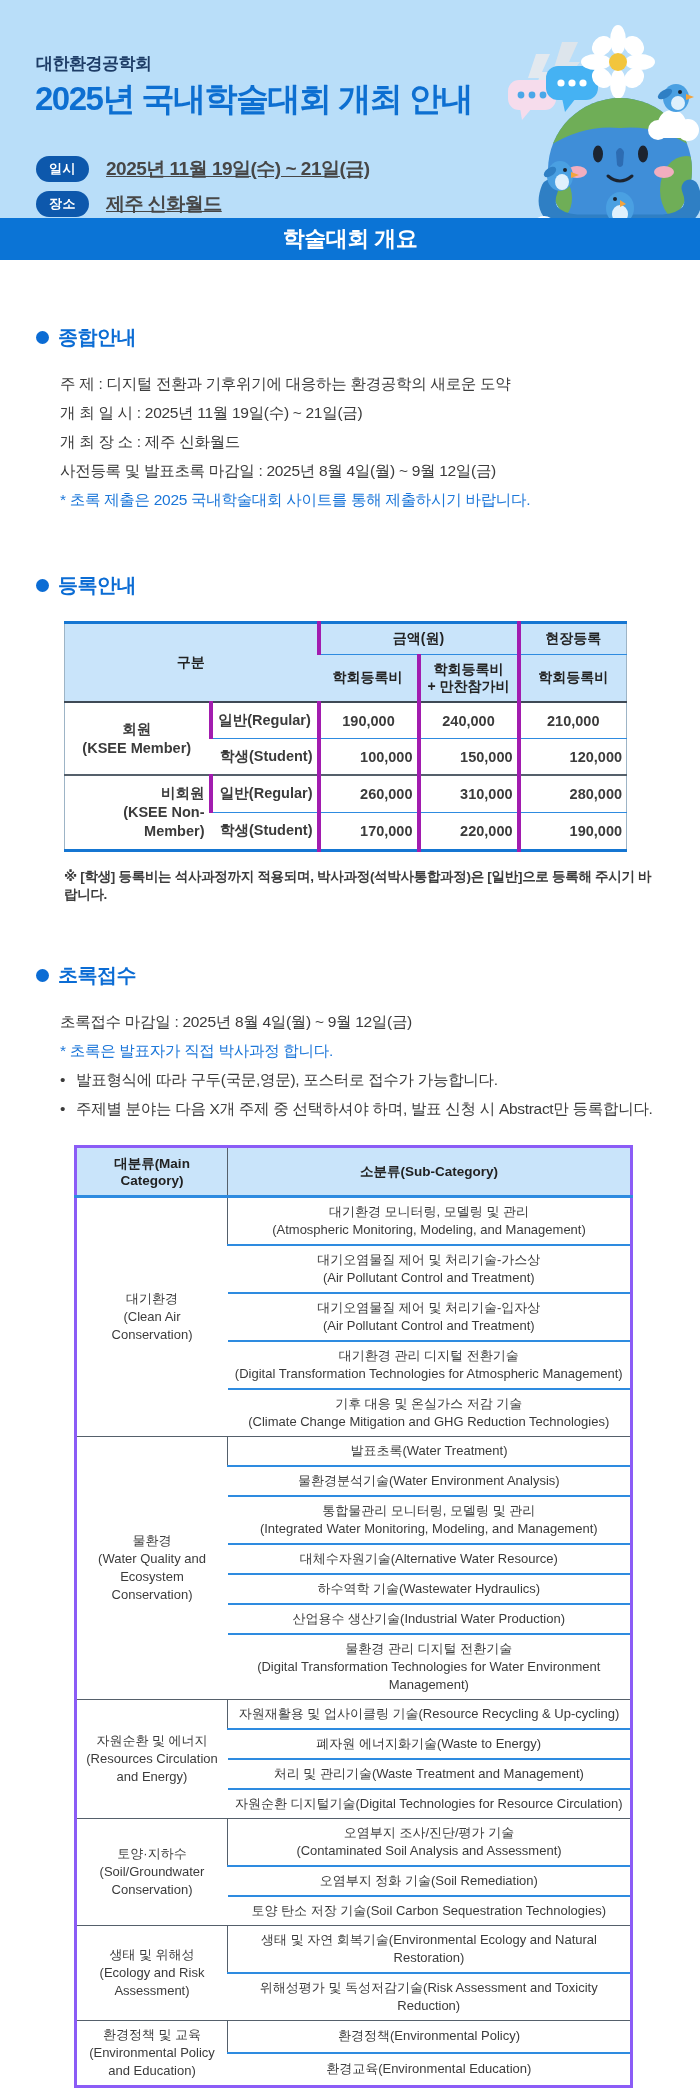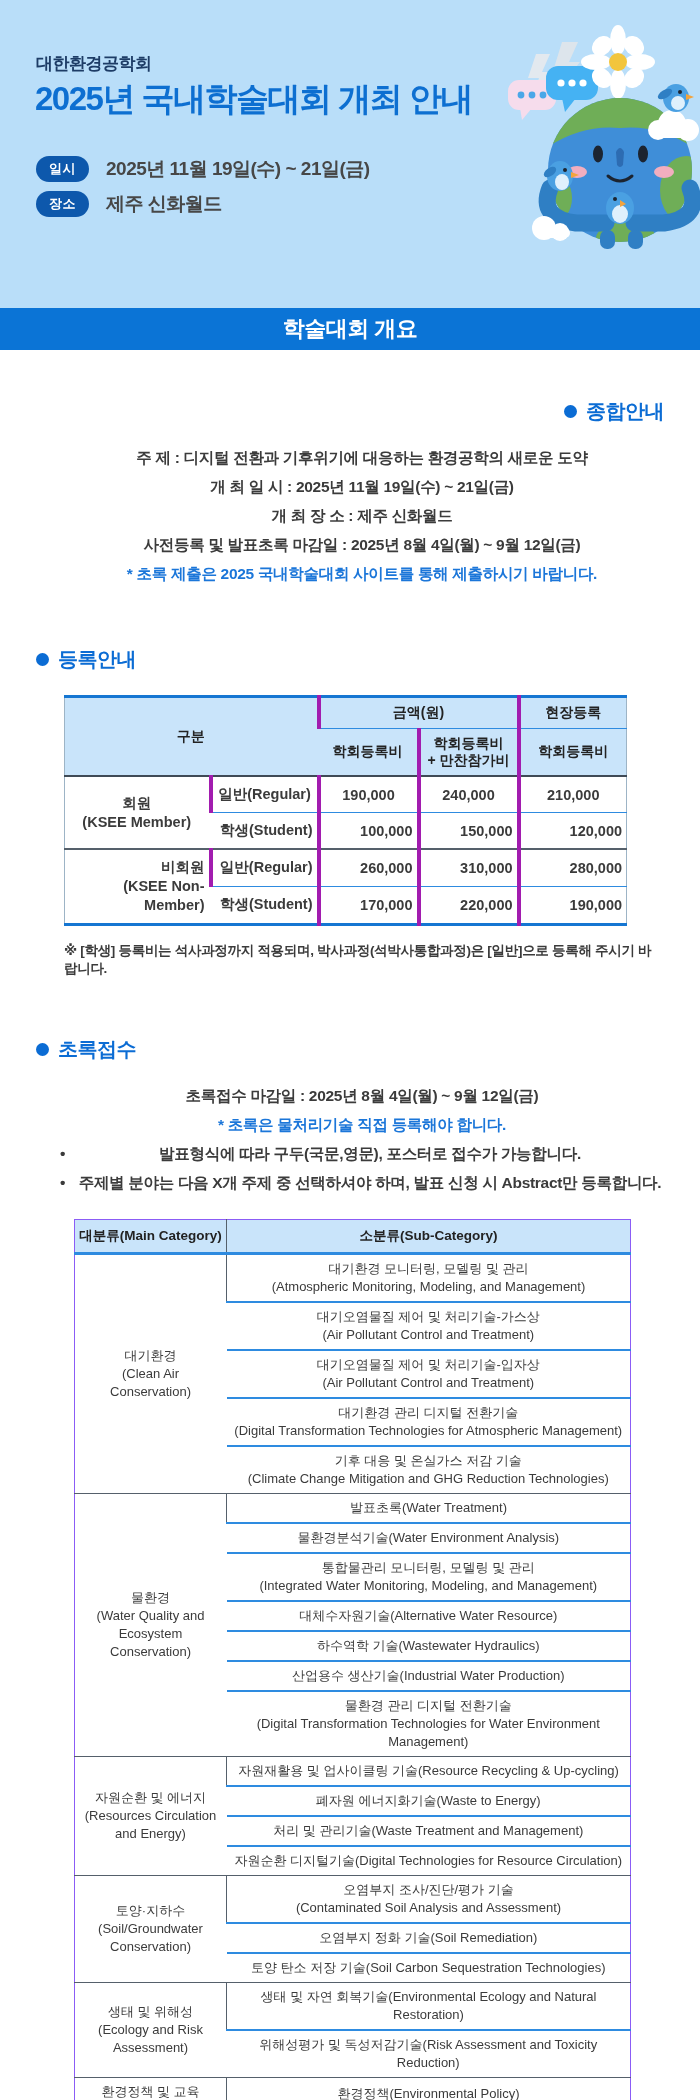--- a/index.html
+++ b/index.html
@@ -1,44 +1,44 @@
 <!DOCTYPE html>
 <html><head>
 <meta charset="utf-8">
 <style>
   * { margin:0; padding:0; box-sizing:border-box; }
   html,body { background:#ffffff; }
   body { font-family:"Liberation Sans","DejaVu Sans",sans-serif; color:#3b3b3b; }
   .page { width:700px; min-height:2100px; margin:0 auto; background:#ffffff; overflow:hidden; }
 
   
-  .poster-header { position:relative; height:308px; background:#b9def9; overflow:hidden; }
+  .poster-header { position:relative; height:218px; background:#b9def9; overflow:hidden; }
   .org-name { position:absolute; left:36px; top:52px; font-size:17px; font-weight:bold; color:#1d3c66; letter-spacing:-0.5px; }
   .poster-title { position:absolute; left:35px; top:77px; font-size:33px; font-weight:800; color:#0d6fd1; letter-spacing:-1.5px; }
   .meta-rows { position:absolute; left:36px; top:156px; }
   .meta-row { display:flex; gap:17px; margin-bottom:9px; }
   .badge { background:#0d58ac; color:#ffffff; font-size:13px; font-weight:bold; padding:4px 13px; border-radius:14px; letter-spacing:0.5px; }
-  .meta-text { font-size:19px; font-weight:bold; color:#474747; letter-spacing:-0.5px; }
+  .meta-text { font-size:19px; font-weight:bold; color:#474747; letter-spacing:-0.5px;text-decoration:underline; }
   .mascot { position:absolute; right:0px; top:2px; width:250px; height:247px; }
 
   
   .banner { height:42px; background:#0b74d6; display:flex; align-items:center; justify-content:center; }
   .banner span { color:#ffffff; font-size:22px; font-weight:800; letter-spacing:-0.5px; }
 
   
   main { padding:0 36px 60px 36px; }
   .section-heading { display:flex; align-items:center; gap:9px; }
-  .sec-overview .section-heading { margin-top:48px;justify-content:flex-end; }
+  .sec-overview .section-heading { margin-top:64px; }
   .sec-registration .section-heading { margin-top:58px; }
   .sec-abstract .section-heading { margin-top:58px;font-family:Liberation Serif, serif; }
   .dot { width:13px; height:13px; border-radius:50%; background:#0b6cd4; flex:0 0 auto; }
   .section-heading h2 { font-size:20px; font-weight:800; color:#0b6cd4; letter-spacing:-0.5px; }
 
   .items { margin:18px 0 0 24px; }
-  .line { font-size:15.5px; font-weight:700; line-height:29px; color:#3b3b3b; letter-spacing:-0.3px;text-align:center; }
+  .line { font-size:15.5px; font-weight:400; line-height:29px; color:#3b3b3b; letter-spacing:-0.3px; }
   .line.note { color:#1b76d9; }
   .line.bullet { position:relative; padding-left:16px; }
   .line.bullet::before { content:"•"; position:absolute; left:0; top:0; color:#3b3b3b; }
 
   
   .reg-table { border-collapse:collapse; margin:22px 0 0 28px; width:562px; table-layout:fixed;
                border-top:3px solid #1576d2; border-bottom:3px solid #1576d2;
                border-left:1px solid #9db4c6; border-right:1px solid #9db4c6; }
   .reg-table th, .reg-table td { text-align:center; vertical-align:middle; }
   .reg-table thead th { background:#c9e4fa; font-size:14px; font-weight:bold; color:#222222; padding:6px 4px; }
@@ -48,21 +48,21 @@
   .reg-table th.two-line { white-space:pre-line; line-height:17px; }
   .reg-table tbody td { font-size:14.5px; font-weight:600; padding:8px 4px; background:#ffffff; }
   .reg-table tbody tr + tr td { border-top:1px solid #2e8be0;text-align:right; }
   .reg-table tbody tr.group-start td { border-top:2px solid #55606b; }
   .reg-table td.member-cell div { line-height:19px; font-weight:700; }
 
   .footnote { margin:16px 0 0 28px; font-size:13.5px; font-weight:700; color:#3b3b3b; letter-spacing:-0.3px; }
 
   
   .cat-table { border-collapse:collapse; margin:22px 12px 0 38px; width:556px; table-layout:fixed;
-               border:1px solid #8b5cf6; }
+               border:3px solid #8b5cf6; }
   .cat-table th, .cat-table td { text-align:center; vertical-align:middle; }
   .cat-table thead th { background:#c9e4fa; font-size:13.5px; font-weight:bold; color:#222222; padding:7px 4px; border-bottom:3px solid #2e8be0; }
   .cat-table th + th, .cat-table td + td { border-left:1px solid #55606b; }
   .cat-table tbody td { font-size:13px; font-weight:500; color:#3b3b3b; padding:5px 6px; background:#ffffff; line-height:18px; }
   .cat-table tbody tr + tr td { border-top:2px solid #2e8be0; }
   .cat-table tbody tr.group-start td { border-top:1px solid #55606b; }
   .cat-table td.main-cell div { line-height:18px; }
 </style>
 </head>
 <body>
@@ -262,21 +262,21 @@
       <div class="footnote">※ [학생] 등록비는 석사과정까지 적용되며, 박사과정(석박사통합과정)은 [일반]으로 등록해 주시기 바랍니다.</div>
     </section>
 
     <section class="sec-abstract">
       <div class="section-heading">
         <span class="dot"></span>
         <h2>초록접수</h2>
       </div>
       <div class="items" id="abstract-items">
           <div class="line normal">초록접수 마감일 : 2025년 8월 4일(월) ~ 9월 12일(금)</div>
-          <div class="line note">* 초록은 물처리기술 직접 등록해야 합니다.</div>
+          <div class="line note">* 초록은 발표자가 직접 박사과정 합니다.</div>
           <div class="line bullet">발표형식에 따라 구두(국문,영문), 포스터로 접수가 가능합니다.</div>
           <div class="line bullet">주제별 분야는 다음 X개 주제 중 선택하셔야 하며, 발표 신청 시 Abstract만 등록합니다.</div>
         </div>
 
       <table class="cat-table">
         <colgroup>
             <col style="width:152px">
             <col style="width:404px">
           </colgroup>
         <thead>

